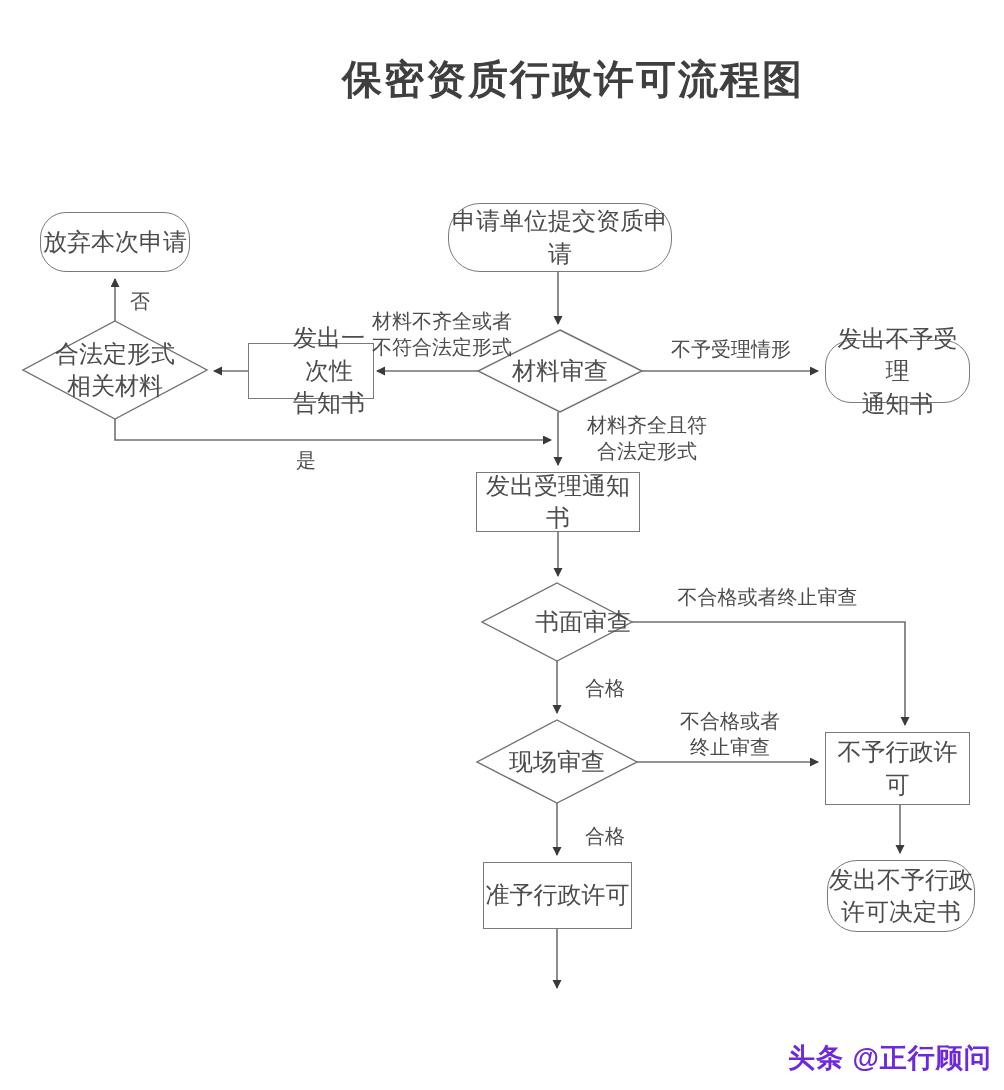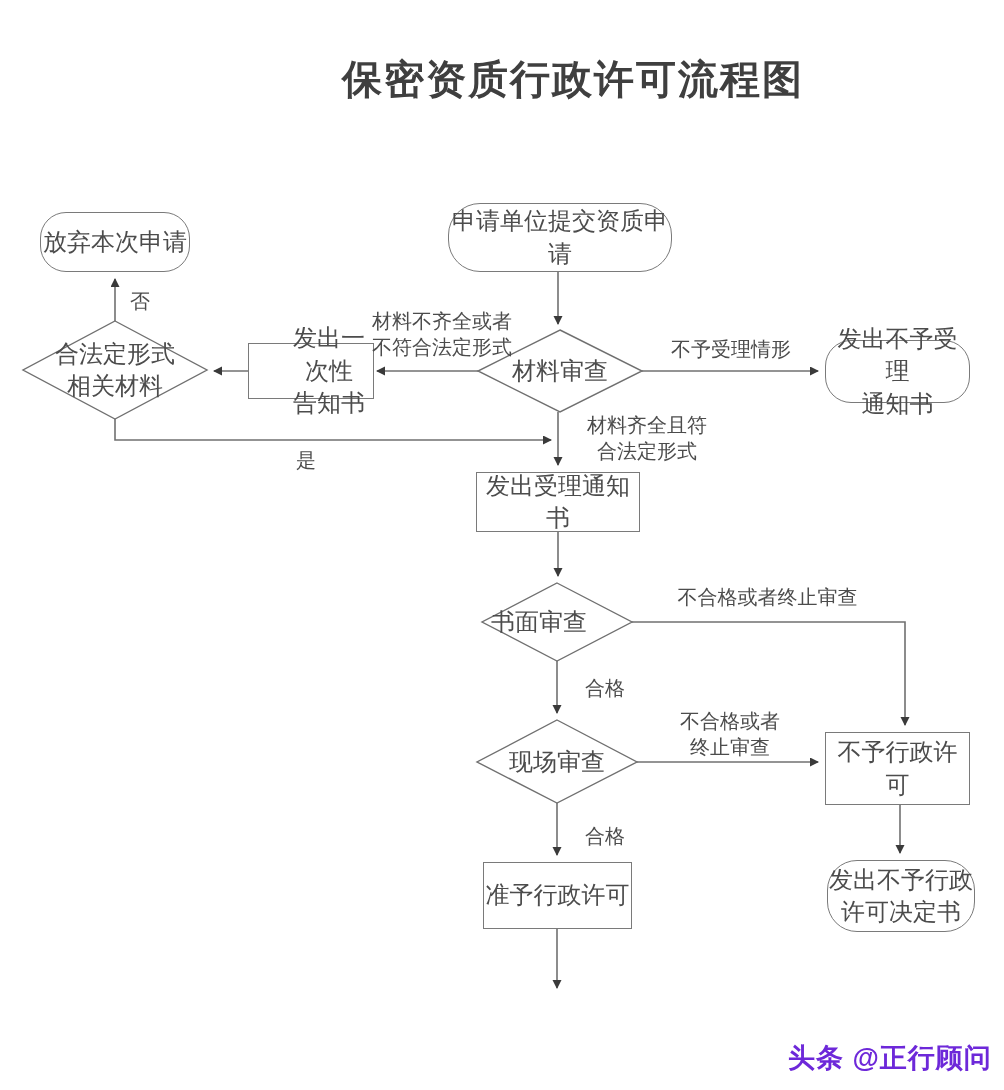--- a/index.html
+++ b/index.html
@@ -129,21 +129,21 @@
 许可决定书</div>
 
   <div class="node process" style="left:483px; top:862px; width:149px; height:67px;">准予行政许可</div>
 
 
   <div class="node decision-text" style="left:25px; top:330px; width:180px; height:80px;">合法定形式
 相关材料</div>
 
   <div class="node decision-text" style="left:480px; top:351px; width:160px; height:40px;">材料审查</div>
 
-  <div class="node decision-text" style="left:464px; top:602px; width:150px; height:40px;">书面审查</div>
+  <div class="node decision-text" style="left:508px; top:602px; width:150px; height:40px;">书面审查</div>
 
   <div class="node decision-text" style="left:482px; top:742px; width:150px; height:40px;">现场审查</div>
 
   <div class="edge-label" style="left:130px; top:288px;">否</div>
 
   <div class="edge-label" style="left:296px; top:447px;">是</div>
 
   <div class="edge-label left-align" style="left:372px; top:308px; width:150px;">材料不齐全或者
 不符合法定形式</div>
 

